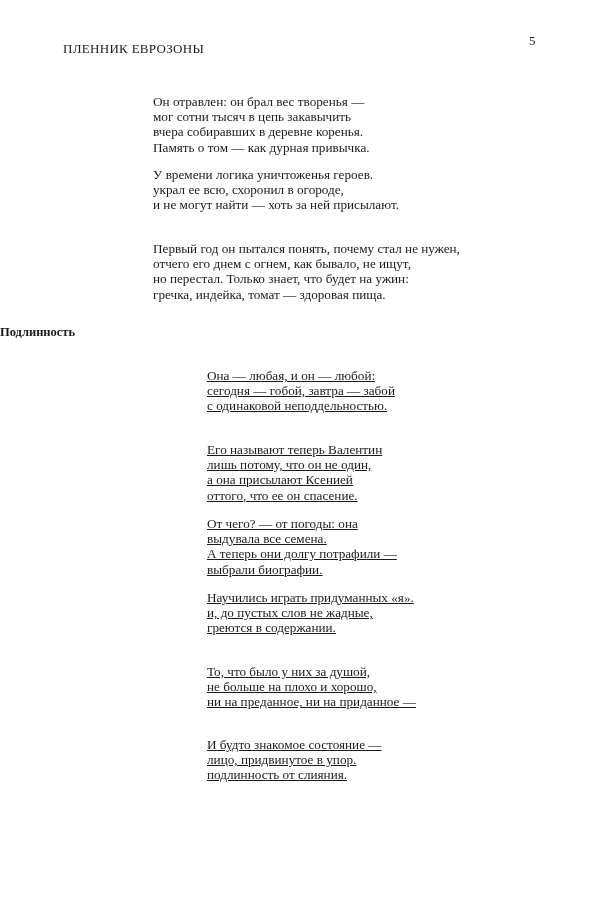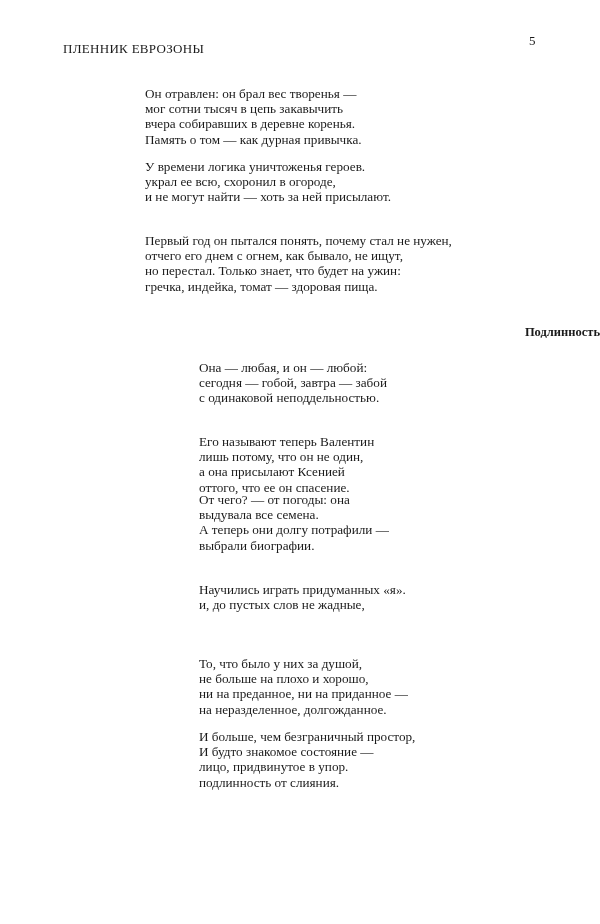--- a/index.html
+++ b/index.html
@@ -1,25 +1,25 @@
 <!DOCTYPE html>
 <html><head>
 <meta charset="utf-8">
 <style>
   html, body { margin: 0; padding: 0; background: #ffffff; }
   body { width: 600px; height: 924px; position: relative; overflow: hidden;
          font-family: "Liberation Serif", "DejaVu Serif", serif; color: #1a1a1a; }
   .running-head { position: absolute; top: 33px; left: 63px; width: 480px;
          font-size: 13px; letter-spacing: 0.3px; margin-top: 8px; }
   .page-number { position: absolute; top: 33px; left: 529px; font-size: 13px; }
-  .stanza { position: absolute; margin: 8px; }
+  .stanza { position: absolute; margin: 16px; }
   .line { display: block; font-size: 13.2px; line-height: 15.2px; white-space: nowrap; }
   .poem1 { left: 137px; }
-  .poem2 { left: 191px; }
-  .poem-title { position: absolute; top: 325px; left: 0; width: 600px; text-align: right;
+  .poem2 { left: 191px; text-decoration: underline; }
+  .poem-title { position: absolute; top: 325px; left: 0; width: 600px; text-align: left;
          font-weight: bold; font-size: 12.5px; }
 </style>
 </head>
 <body>
 
 <div>
   <div class="running-head">ПЛЕННИК ЕВРОЗОНЫ</div>
   <div class="page-number">5</div>
 
   <div>
@@ -49,36 +49,35 @@
       <span class="line">Она — любая, и он — любой:</span>
       <span class="line">сегодня — гобой, завтра — забой</span>
       <span class="line">с одинаковой неподдельностью.</span>
     </div>
     <div class="stanza poem2" style="top:426px">
       <span class="line">Его называют теперь Валентин</span>
       <span class="line">лишь потому, что он не один,</span>
       <span class="line">а она присылают Ксенией</span>
       <span class="line">оттого, что ее он спасение.</span>
     </div>
-    <div class="stanza poem2" style="top:484px">
+    <div class="stanza poem2" style="top:500px">
       <span class="line">От чего? — от погоды: она</span>
       <span class="line">выдувала все семена.</span>
       <span class="line">А теперь они долгу потрафили —</span>
       <span class="line">выбрали биографии.</span>
     </div>
     <div class="stanza poem2" style="top:574px">
       <span class="line">Научились играть придуманных «я».</span>
       <span class="line">и, до пустых слов не жадные,</span>
+      <span class="line">греются в содержании.</span>
     </div>
     <div class="stanza poem2" style="top:648px">
       <span class="line">То, что было у них за душой,</span>
       <span class="line">не больше на плохо и хорошо,</span>
       <span class="line">ни на преданное, ни на приданное —</span>
-      <span class="line">на неразделенное, долгожданное.</span>
     </div>
     <div class="stanza poem2" style="top:721px">
-      <span class="line">И больше, чем безграничный простор,</span>
       <span class="line">И будто знакомое состояние —</span>
       <span class="line">лицо, придвинутое в упор.</span>
       <span class="line">подлинность от слияния.</span>
     </div>
   </div>
 </div>
 
 </body></html>

